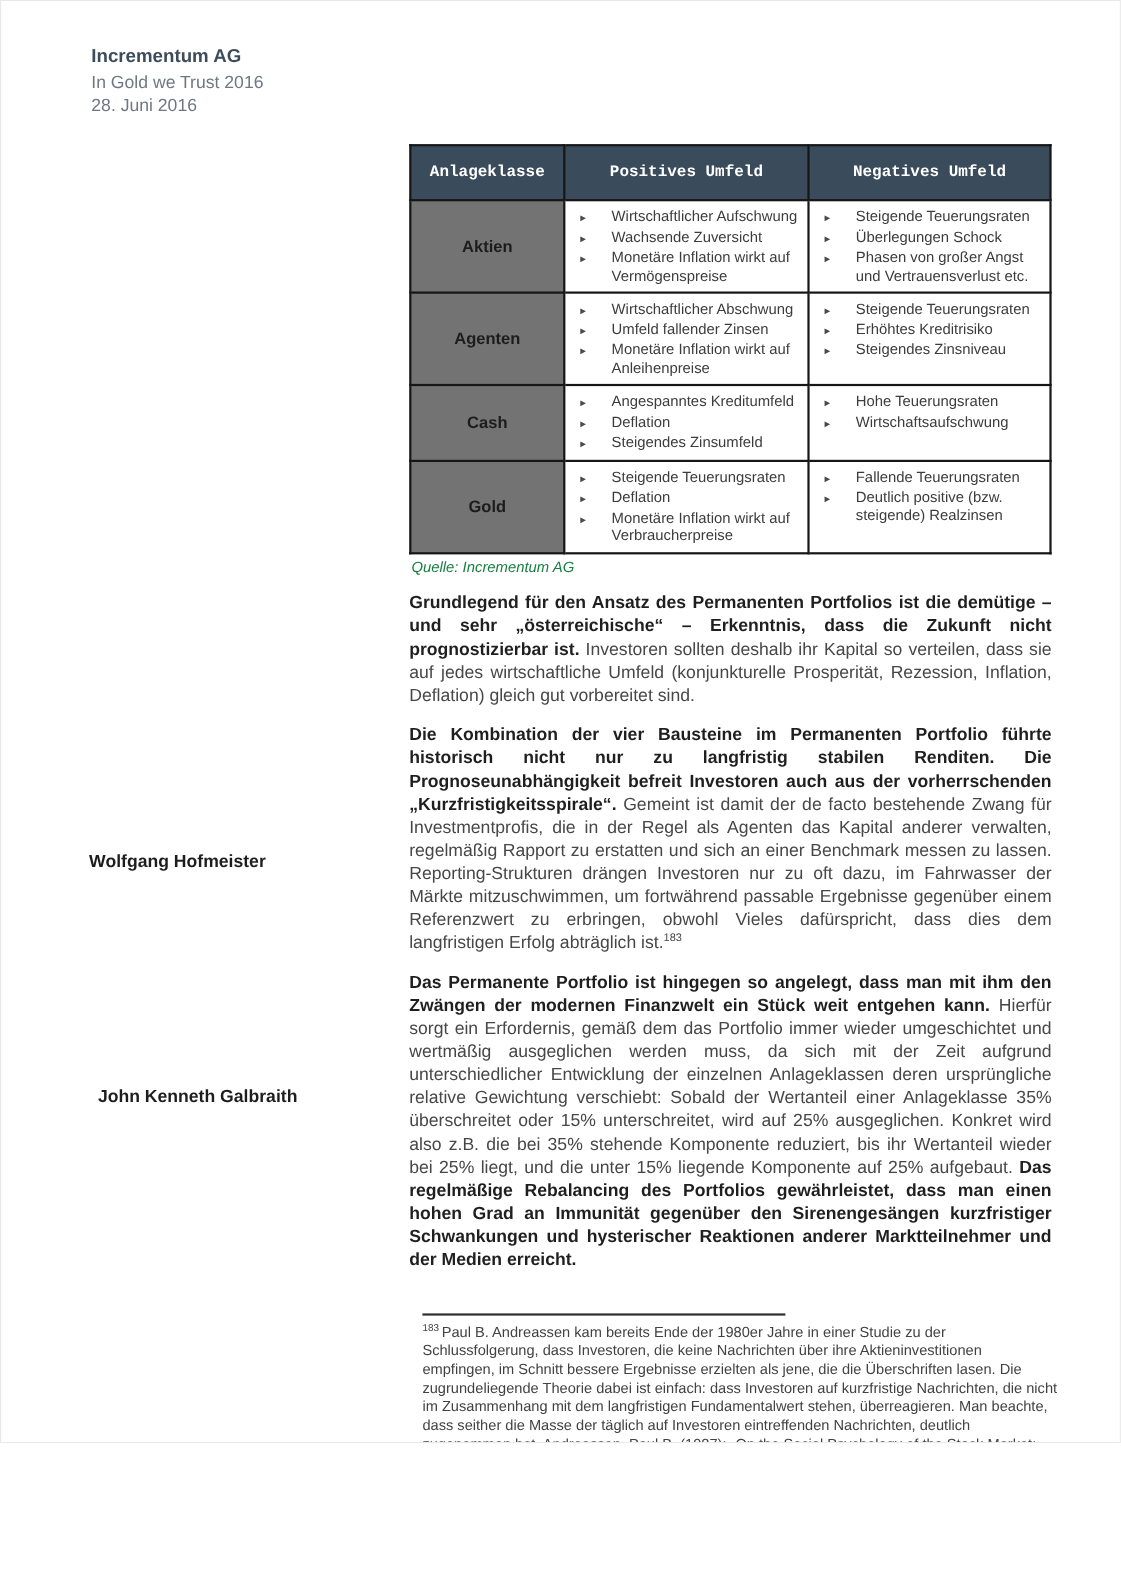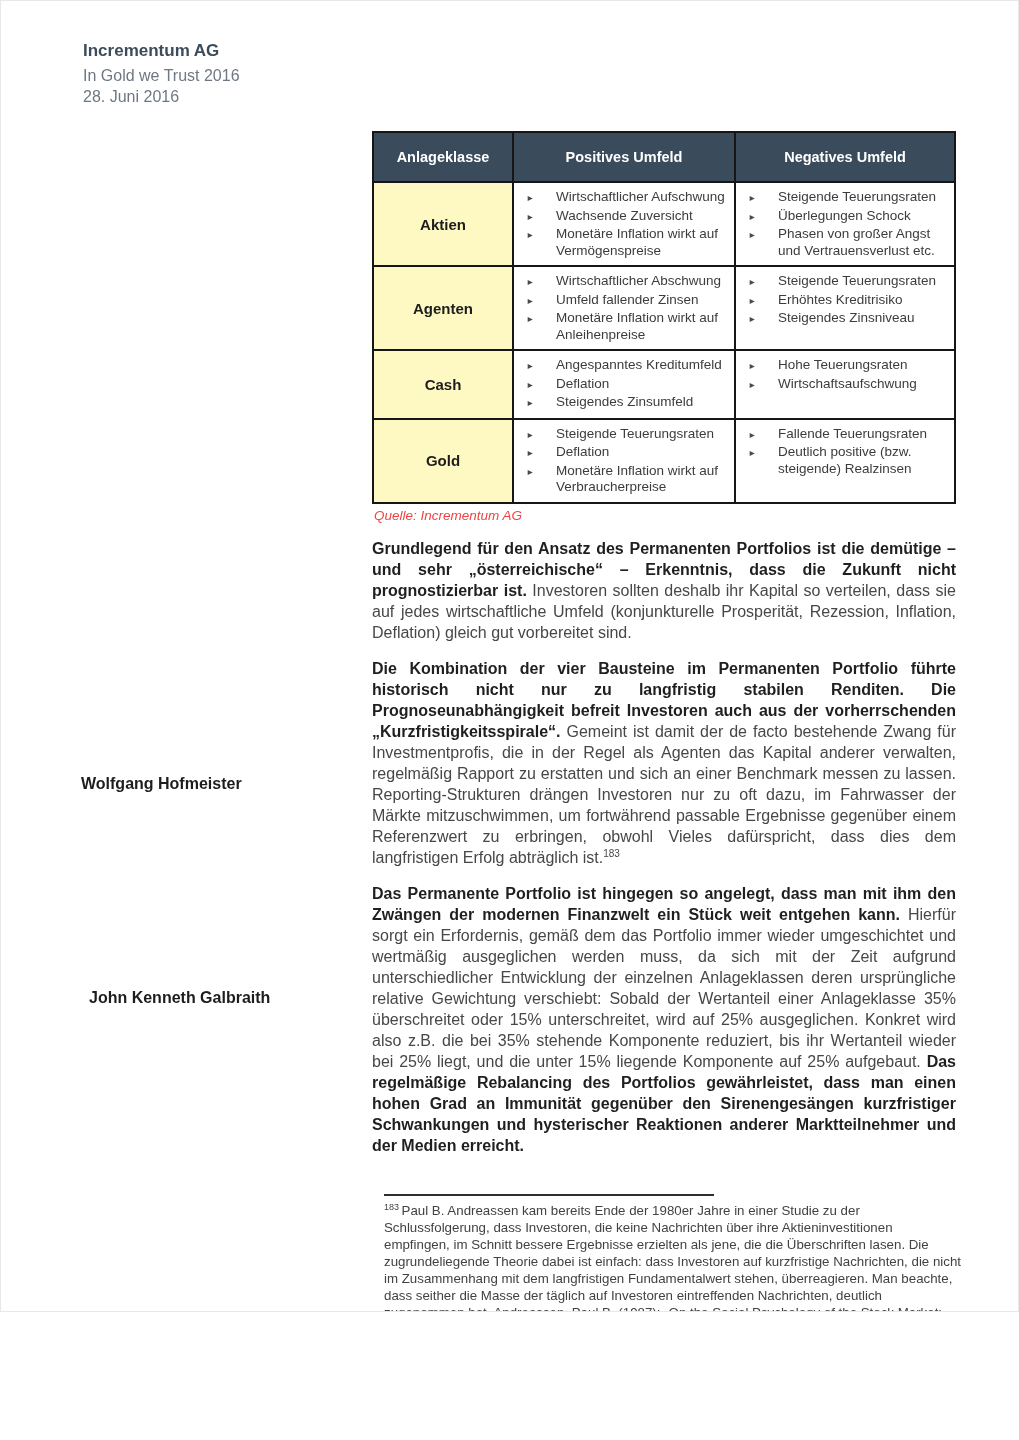--- a/index.html
+++ b/index.html
@@ -13,33 +13,33 @@
   .company {font-size:17px; font-weight:bold; color:#3d4c5b; margin-bottom:4px;}
   .report-line, .date-line {font-size:16px; color:#6f7882; line-height:21px;}
 
   
   .main {position:absolute; left:371px; top:130px; width:584px;}
 
   
   table.env-table {border-collapse:collapse; width:100%; table-layout:fixed;}
   .env-table th {
     background:#3a4b5c; color:#ffffff; font-size:14.5px; font-weight:bold;
-    height:46px; border:2px solid #161616; text-align:center; vertical-align:middle;
+    height:46px; border:2px solid #161616; text-align:center; vertical-align:middle;font-family:Liberation Mono, monospace;
   }
   .env-table td {border:2px solid #161616; vertical-align:top; padding:4px 2px; background:#ffffff;}
   .env-table td.label-cell {
-    background:#fef9c3; text-align:center; vertical-align:middle;
+    background:#737373; text-align:center; vertical-align:middle;
     font-weight:bold; font-size:15px; color:#1c1c1c; padding:4px 14px;
   }
   .env-table ul {list-style:none; margin:2px 0; padding:0;}
   .env-table li {display:flex; font-size:13.5px; color:#3c3c3c; line-height:16.5px; margin:1px 0;}
   .bullet {flex:0 0 30px; margin-left:10px; font-size:8.5px; line-height:16.5px; color:#4a4a4a; padding-top:1px;}
   .li-text {flex:1; padding-right:3px;}
 
-  .source-note {font-style:italic; font-size:13.5px; color:#ef4444; margin:4px 0 0 2px;}
+  .source-note {font-style:italic; font-size:13.5px; color:#15803d; margin:4px 0 0 2px;}
 
   
   .body-para {font-size:16px; line-height:21px; color:#474747; text-align:justify; margin:15px 0 0 0;}
   .seg-bold {font-weight:bold; color:#1f1f1f;}
   .seg-italic {font-style:italic;}
   .seg-underline {text-decoration:underline;}
   sup {font-size:10px; vertical-align:super; line-height:0;}
 
   
   .quote {position:absolute; font-size:16px; line-height:21.5px; font-weight:bold; color:#1d1d1d;}

